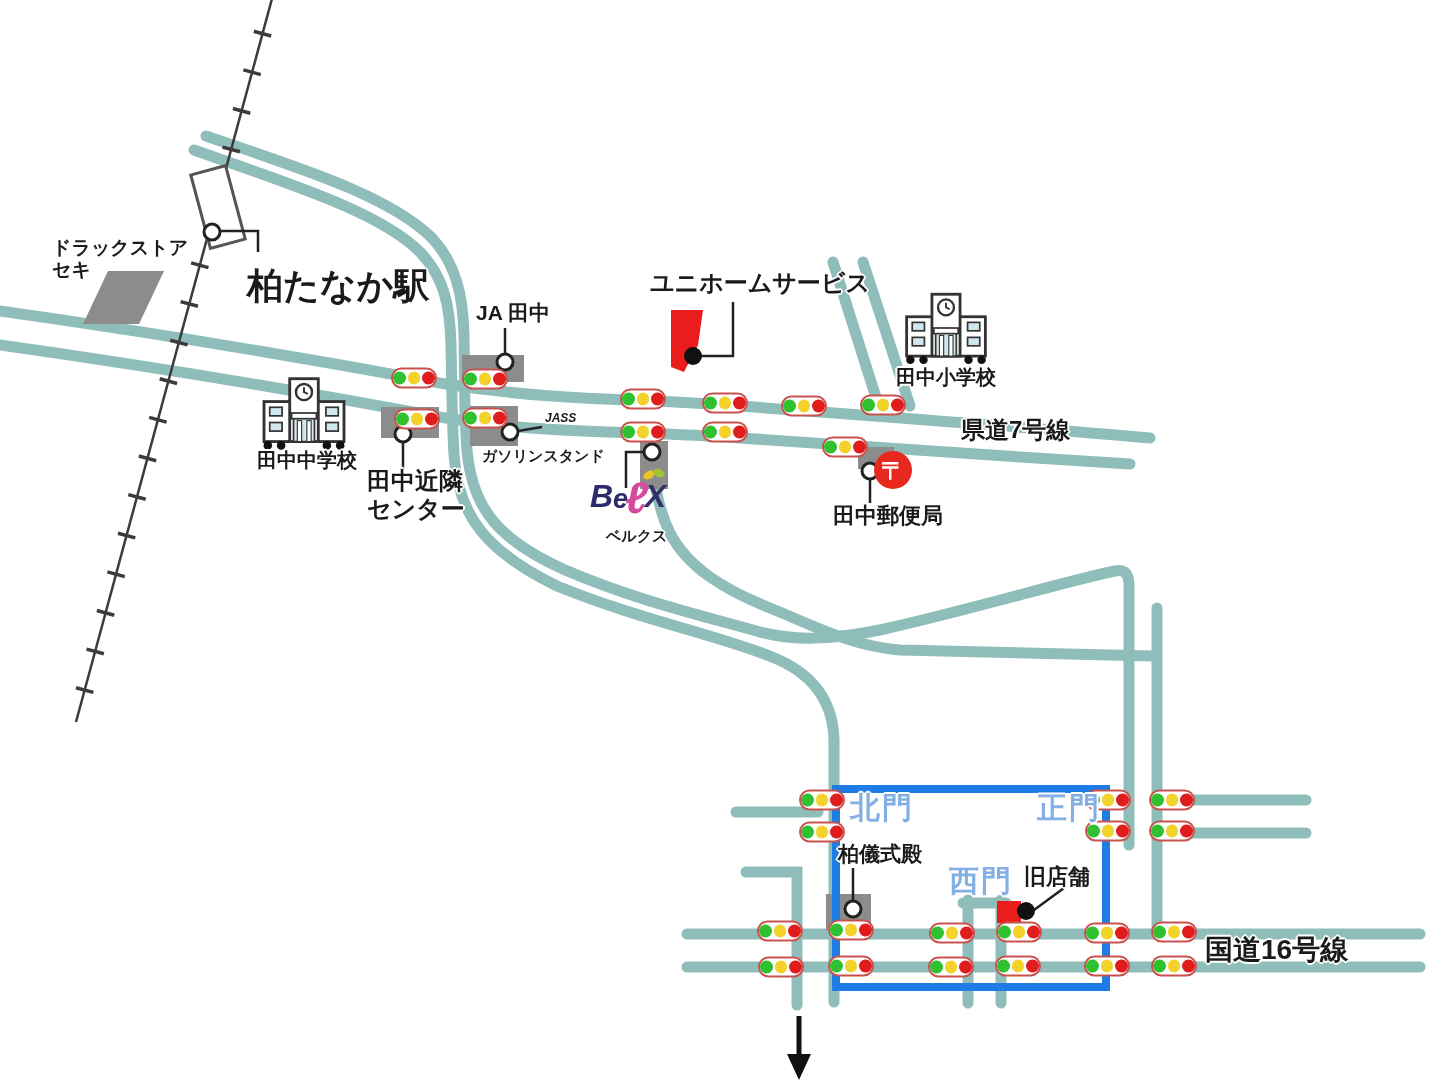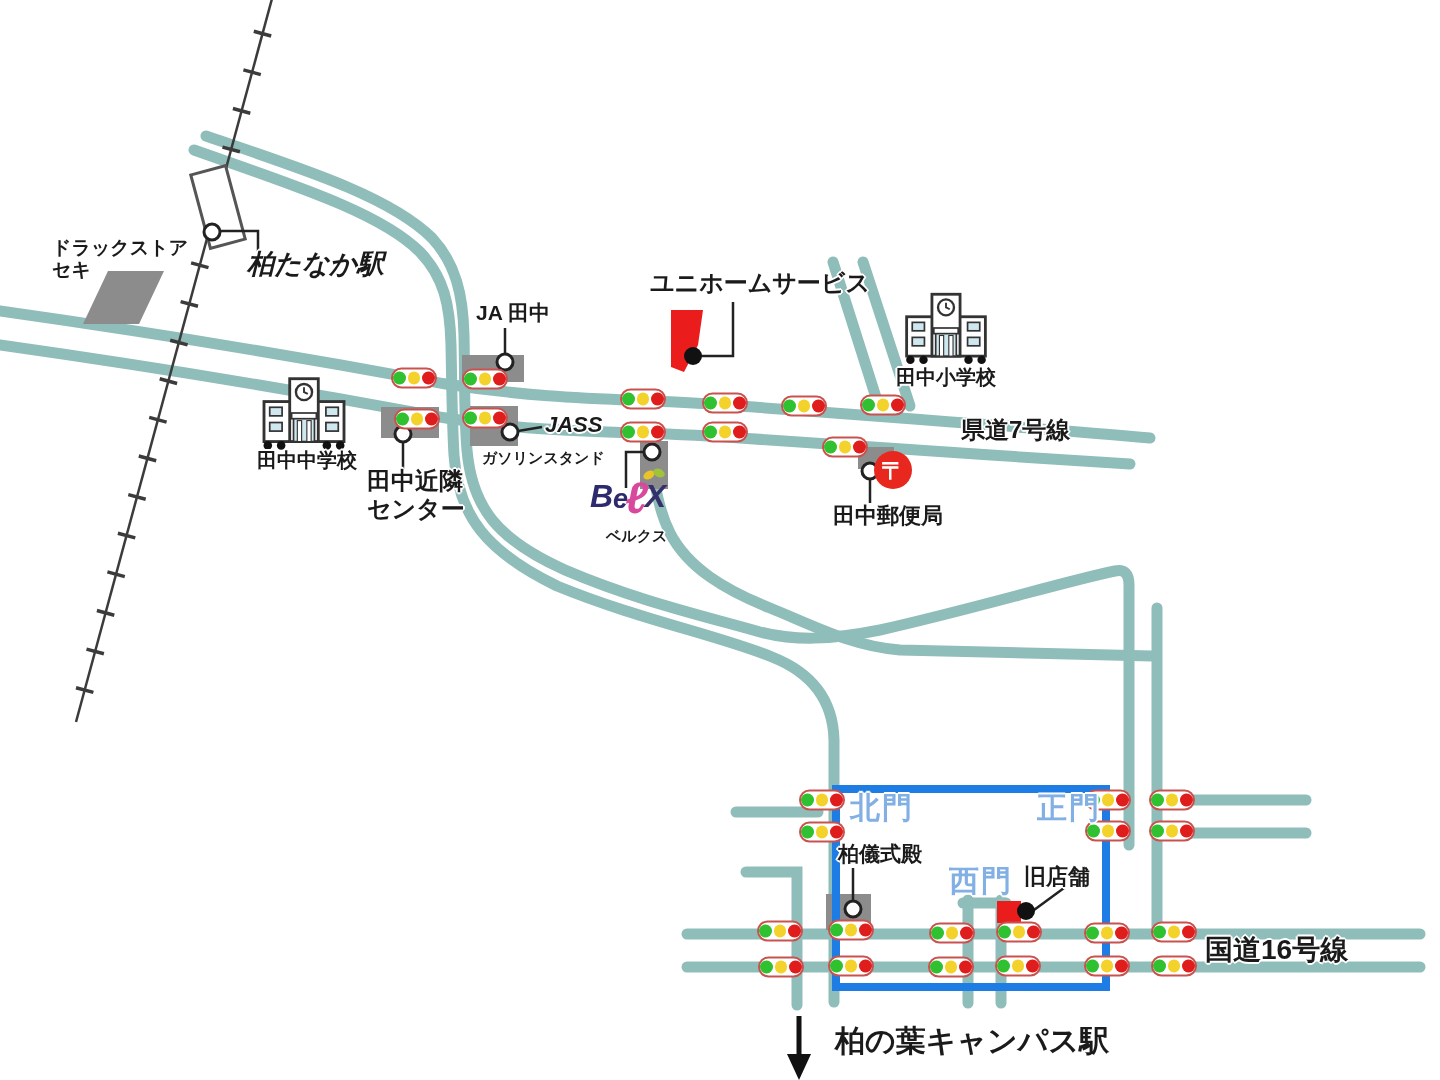--- a/index.html
+++ b/index.html
@@ -316,41 +316,40 @@
         <i class="g"></i>
         <i class="y"></i>
         <i class="r"></i>
       </div>
     </div>
 
   <div class="lbl" style="left:52px; top:237px; font-size:19px;">
     <div>ドラックストア</div>
     <div>セキ</div>
   </div>
-  <div class="lbl" style="left:247px; top:249px; font-size:27px;font-style:italic;">柏たなか駅</div>
+  <div class="lbl" style="left:247px; top:265px; font-size:36px;">柏たなか駅</div>
   <div class="lbl" style="left:476px; top:301px; font-size:21px;">JA 田中</div>
   <div class="lbl" style="left:650px; top:269px; font-size:24px;">ユニホームサービス</div>
   <div class="lbl" style="left:896px; top:366px; font-size:20px;text-align:center;">田中小学校</div>
   <div class="lbl" style="left:961px; top:416px; font-size:24px;">県道7号線</div>
   <div class="lbl" style="left:257px; top:449px; font-size:20px;">田中中学校</div>
   <div class="lbl" style="left:367px; top:467px; font-size:24px;">
     <div>田中近隣</div>
     <div>センター</div>
   </div>
-  <div class="lbl" style="left:545px; top:412px; font-size:22px; font-style:italic;">JASS</div>
-  <div class="lbl" style="left:482px; top:449px; font-size:15px;">ガソリンスタンド</div>
+  <div class="lbl" style="left:545px; top:412px; font-size:12px; font-style:italic;">JASS</div>
+  <div class="lbl" style="left:482px; top:449px; font-size:15px;font-family:Liberation Mono, monospace;">ガソリンスタンド</div>
   <div class="lbl" style="left:606px; top:527px; font-size:15px;">ベルクス</div>
   <div class="lbl" style="left:833px; top:503px; font-size:22px;font-family:Liberation Serif, serif;">田中郵便局</div>
   <div class="lbl gate" style="left:850px; top:791px;">北門</div>
   <div class="lbl gate" style="left:1037px; top:791px;">正門</div>
   <div class="lbl gate" style="left:949px; top:864px;">西門</div>
   <div class="lbl" style="left:838px; top:842px; font-size:21px;">柏儀式殿</div>
   <div class="lbl" style="left:1024px; top:864px; font-size:22px;">旧店舗</div>
   <div class="lbl" style="left:1205px; top:934px; font-size:28px;">国道16号線</div>
-  <div class="lbl" style="left:835px; top:1024px; font-size:30px;">柏の葉キャンパス駅</div>
 
   <div class="belx">
     <span class="b">B</span>
       <span class="e">e</span>
       <span class="l">ℓ</span>
       <span class="x">X</span>
     <svg class="sprout" width="24" height="18">
       <ellipse cx="7" cy="9" rx="6" ry="4" fill="#e8c428" transform="rotate(-30 7 9)"></ellipse>
       <ellipse cx="17" cy="7" rx="6" ry="4" fill="#9fc43a" transform="rotate(25 17 7)"></ellipse>
     </svg>

